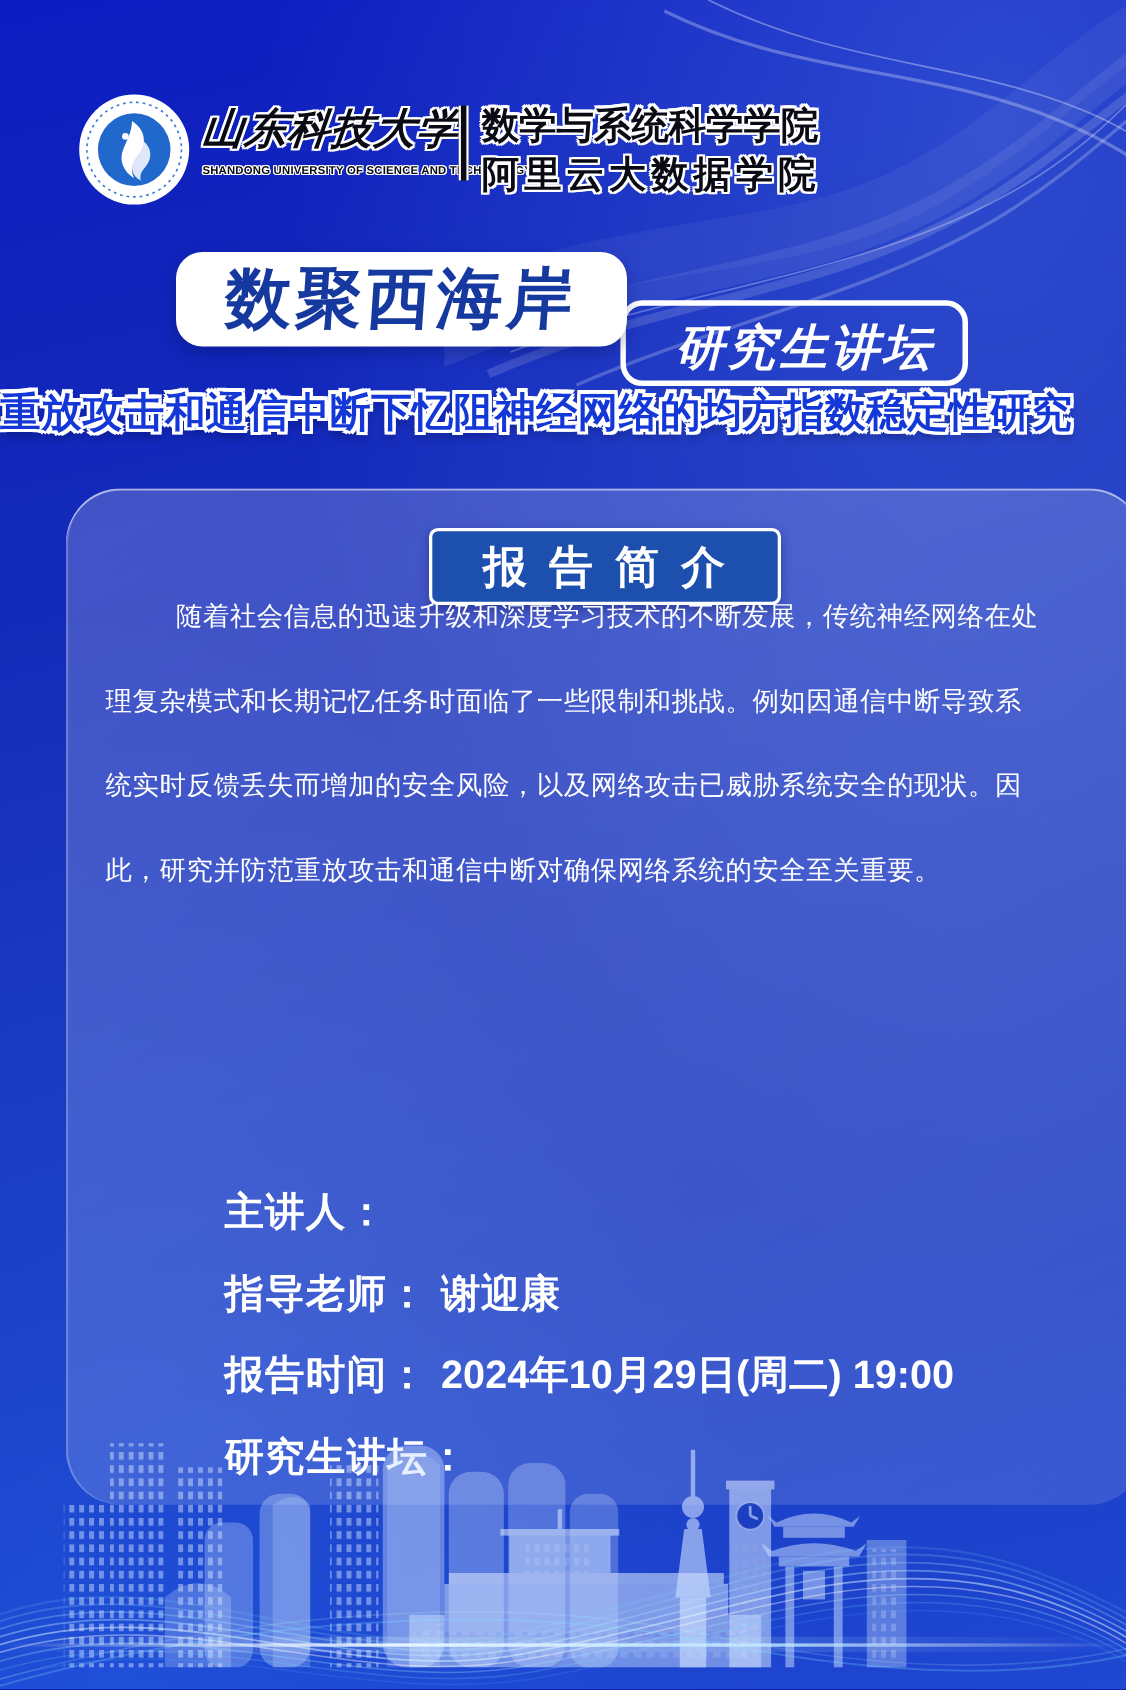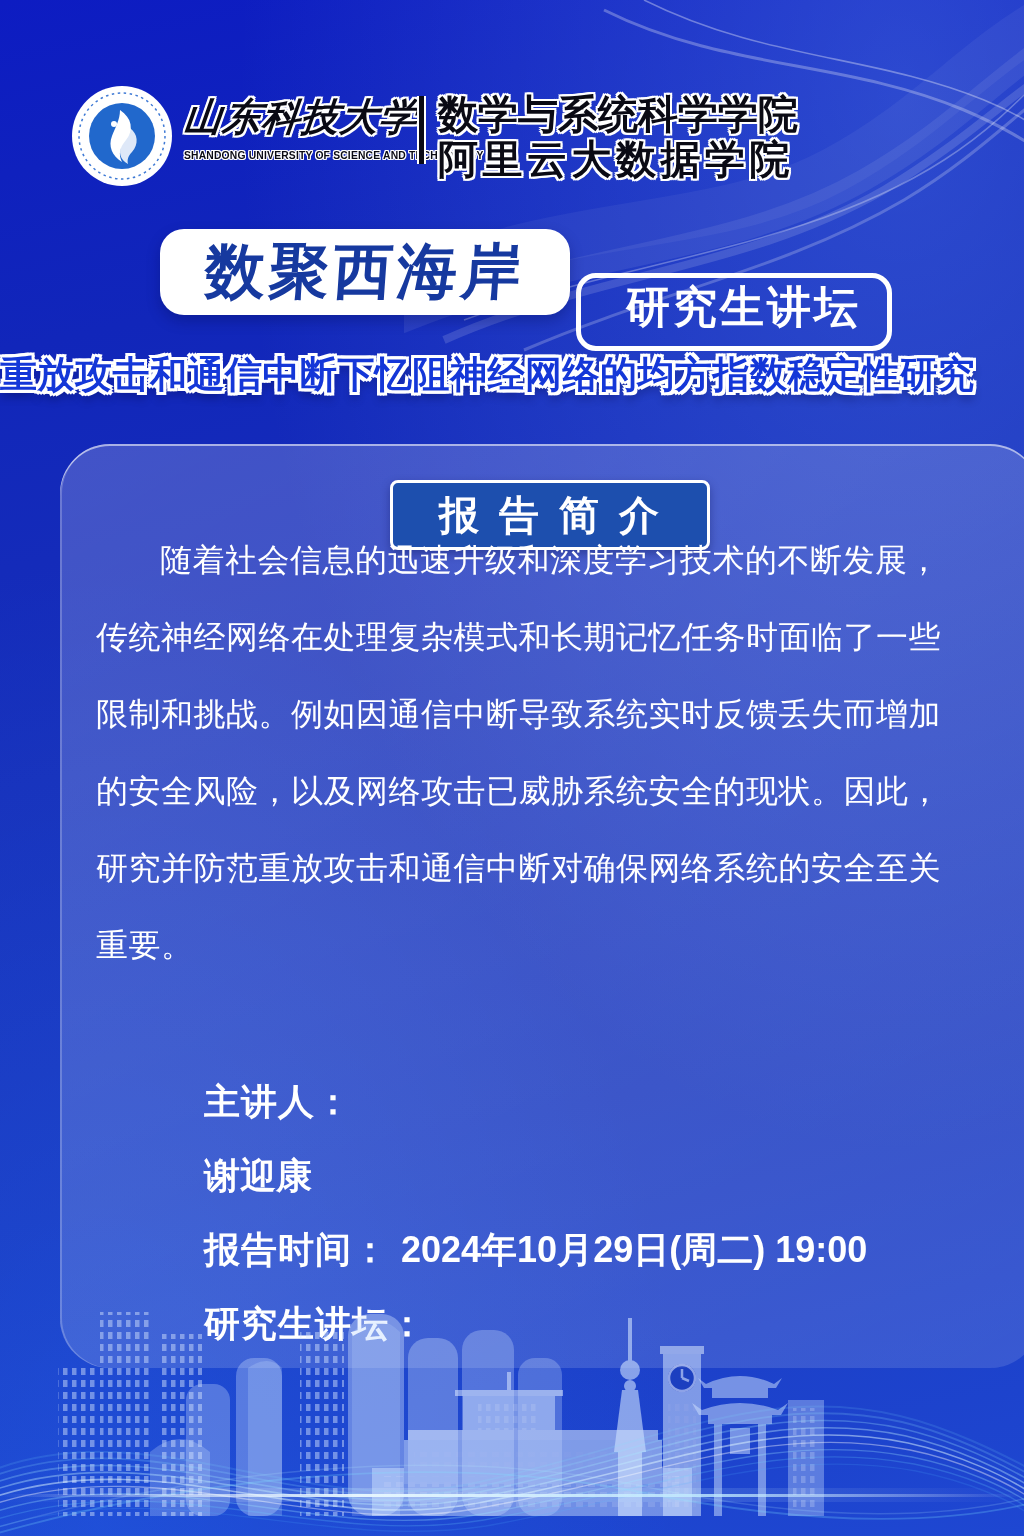--- a/index.html
+++ b/index.html
@@ -25,35 +25,35 @@
     text-shadow:-2px -2px 0 #fff,2px -2px 0 #fff,-2px 2px 0 #fff,2px 2px 0 #fff,0 -2px 0 #fff,0 2px 0 #fff,-2px 0 0 #fff,2px 0 0 #fff;
   }
   .univ-en{
     margin-top:7px;font-size:10.3px;font-weight:700;color:#0a0a14;letter-spacing:.2px;white-space:nowrap;
     text-shadow:-1px -1px 0 #fff,1px -1px 0 #fff,-1px 1px 0 #fff,1px 1px 0 #fff,0 -1px 0 #fff,0 1px 0 #fff,-1px 0 0 #fff,1px 0 0 #fff;
   }
   .hdr-divider{
     position:absolute;left:417px;top:96px;width:5px;height:68px;background:#0a0a14;
     border-left:2px solid #fff;border-right:2px solid #fff;
   }
-  .college-block{position:absolute;left:438px;top:92px;line-height:45px;font-weight:900;color:#0a0a14;font-size:40px;
+  .college-block{position:absolute;left:438px;top:92px;line-height:45px;font-weight:900;color:#0a0a14;font-size:34px;
     text-shadow:-2px -2px 0 #fff,2px -2px 0 #fff,-2px 2px 0 #fff,2px 2px 0 #fff,0 -2px 0 #fff,0 2px 0 #fff,-2px 0 0 #fff,2px 0 0 #fff;}
   .college-line2{letter-spacing:4.5px;}
   .issue-block{position:absolute;right:58px;top:94px;text-align:right;line-height:44px;font-weight:900;color:#0a0a14;font-size:34px;
     text-shadow:-2px -2px 0 #fff,2px -2px 0 #fff,-2px 2px 0 #fff,2px 2px 0 #fff,0 -2px 0 #fff,0 2px 0 #fff,-2px 0 0 #fff,2px 0 0 #fff;}
   
   .badge-main{
     position:absolute;left:160px;top:229px;width:410px;height:86px;background:#ffffff;border-radius:24px;
     display:flex;align-items:center;justify-content:center;z-index:3;
     box-shadow:0 6px 14px rgba(4,10,80,.30);
   }
   .badge-main span{font-size:60px;font-weight:900;color:#16399f;transform:skewX(-4deg);letter-spacing:4px;}
   .badge-sub{
-    position:absolute;left:576px;top:273px;width:316px;height:78px;border:5px solid #ffffff;border-radius:20px;
-    display:flex;align-items:flex-start;justify-content:flex-end;z-index:2;box-sizing:border-box;padding-right:26px;
+    position:absolute;left:564px;top:273px;width:316px;height:78px;border:5px solid #ffffff;border-radius:20px;
+    display:flex;align-items:flex-end;justify-content:flex-end;z-index:2;box-sizing:border-box;padding-right:26px;font-style:italic;
   }
   .badge-sub span{font-size:44px;font-weight:900;color:#ffffff;letter-spacing:3px;}
   
   .lecture-title{
     position:absolute;left:0;top:350px;width:880px;margin:0;text-align:center;
     font-size:37px;font-weight:900;color:#1437d8;letter-spacing:.5px;white-space:nowrap;
     text-shadow:-3px -3px 0 #fff,3px -3px 0 #fff,-3px 3px 0 #fff,3px 3px 0 #fff,-3px 0 0 #fff,3px 0 0 #fff,0 -3px 0 #fff,0 3px 0 #fff,0 7px 8px rgba(3,8,60,.45);
   }
   
   .panel{
@@ -63,21 +63,21 @@
   }
   .section-box{
     position:absolute;left:50%;transform:translateX(-50%);top:36px;height:64px;
     background:#1d4fae;border:3px solid #ffffff;border-radius:8px;
     display:flex;align-items:center;padding:0 28px 0 46px;
     box-shadow:0 4px 10px rgba(3,10,70,.35);
   }
   .section-box span{font-size:40px;font-weight:900;color:#ffffff;letter-spacing:20px;white-space:nowrap;}
   .abstract{
     position:absolute;left:36px;top:78px;width:852px;margin:0;
-    font-size:32px;line-height:77px;font-weight:500;color:#ffffff;
+    font-size:24px;line-height:77px;font-weight:500;color:#ffffff;
     text-indent:64px;letter-spacing:.5px;word-break:break-all;
   }
   .details{position:absolute;left:144px;top:634px;}
   .detail-row{display:flex;align-items:center;margin-bottom:25px;font-size:36px;font-weight:800;color:#ffffff;white-space:nowrap;}
   .detail-row .lbl{margin-right:12px;letter-spacing:1px;}
   
   .swoosh{position:absolute;right:0;top:0;pointer-events:none;}
   .skyline{position:absolute;left:0;top:1272px;pointer-events:none;}
   .waves{position:absolute;left:0;top:1330px;pointer-events:none;}
 </style>
@@ -132,20 +132,21 @@
   <section class="panel">
     <div class="section-box">
       <span>报告简介</span>
     </div>
     <p class="abstract">随着社会信息的迅速升级和深度学习技术的不断发展，传统神经网络在处理复杂模式和长期记忆任务时面临了一些限制和挑战。例如因通信中断导致系统实时反馈丢失而增加的安全风险，以及网络攻击已威胁系统安全的现状。因此，研究并防范重放攻击和通信中断对确保网络系统的安全至关重要。</p>
     <div class="details">
       <div class="detail-row">
         <span class="lbl">主讲人：</span>
       </div>
       <div class="detail-row">
+        <span class="lbl">指导老师：</span>
         <span class="val">谢迎康</span>
       </div>
       <div class="detail-row">
         <span class="lbl">报告时间：</span>
         <span class="val">2024年10月29日(周二) 19:00</span>
       </div>
       <div class="detail-row">
         <span class="lbl">研究生讲坛：</span>
       </div>
     </div>

